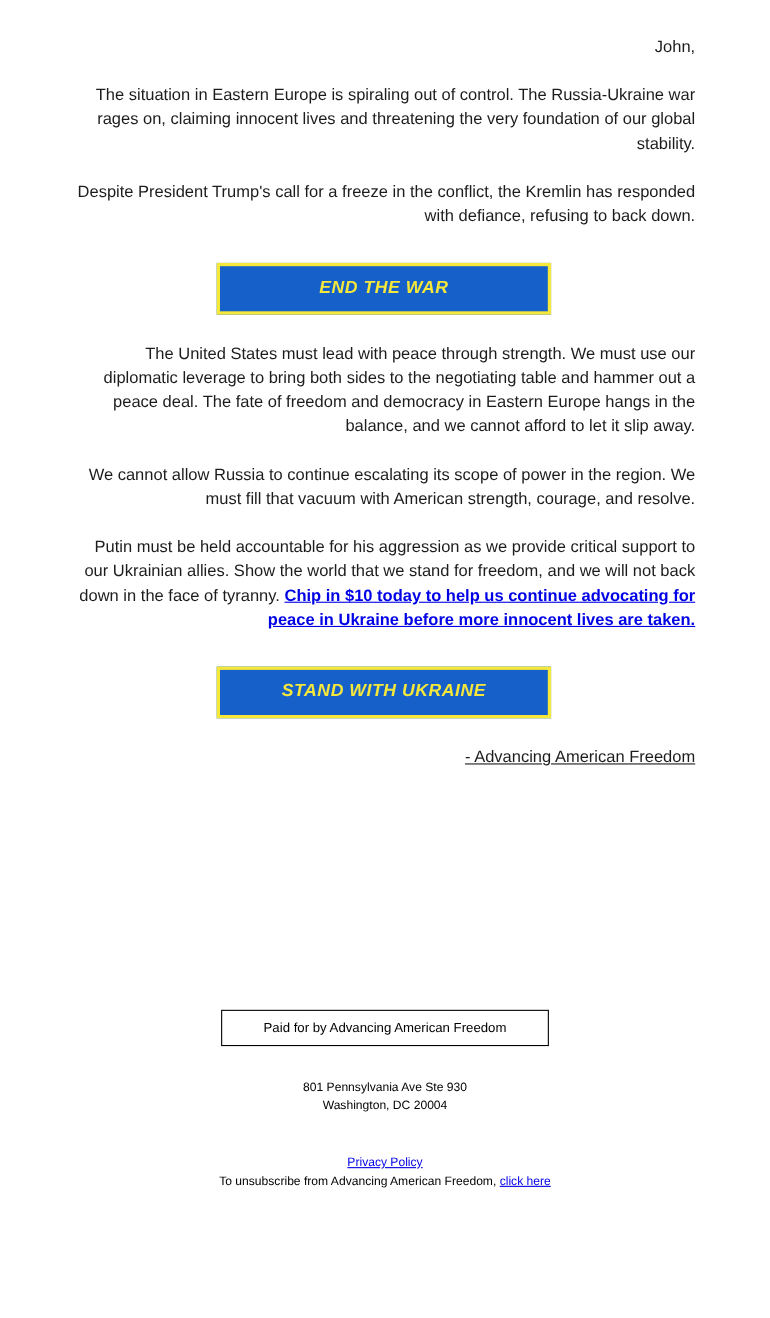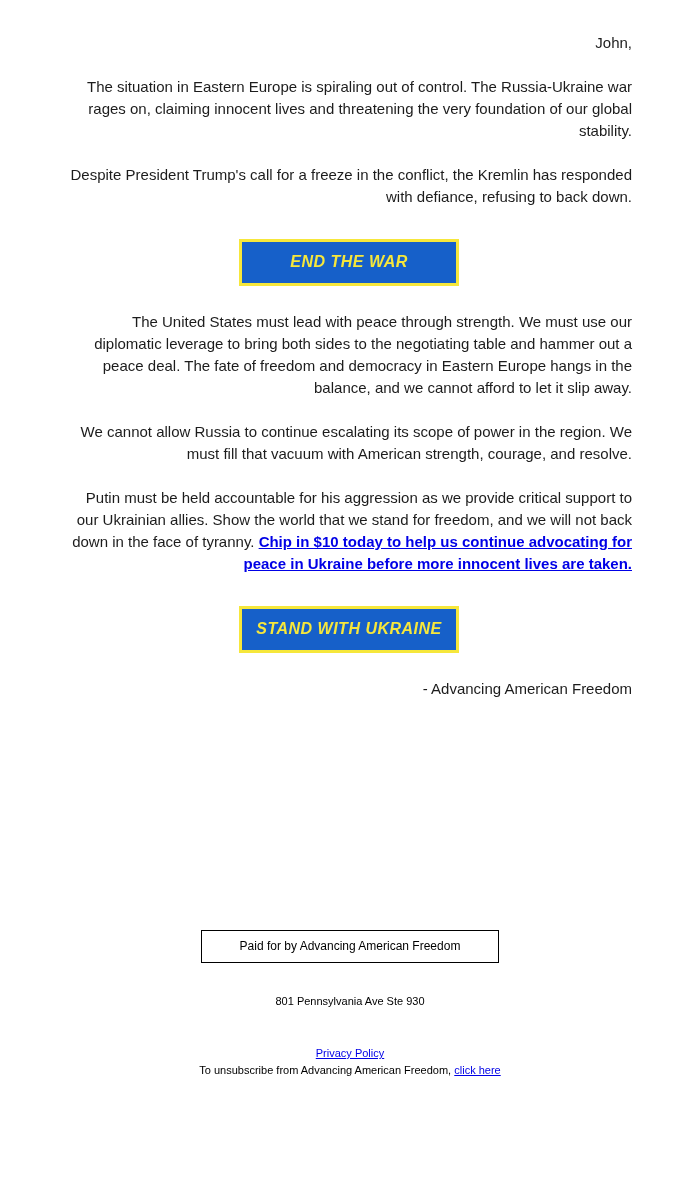--- a/index.html
+++ b/index.html
@@ -28,50 +28,51 @@
     text-decoration: underline;
     cursor: pointer;
   }
   .cta-button-row {
     text-align: center;
     margin: 31px 0 25px 0;
   }
   .cta-button {
     display: inline-block;
     box-sizing: border-box;
-    width: 220px;
+    width: 304px;
     background: #1660c9;
     border: 3px solid #f6e73b;
     color: #f6e73b;
     font-weight: bold;
     font-style: italic;
     font-size: 16px;
     letter-spacing: 0.5px;
     text-align: center;
     padding: 9px 0 10px 0;
     text-decoration: none;
     cursor: pointer;
   }
   .signature {
     margin-bottom: 0;
+    text-decoration: underline;
   }
   .footer-spacer {
     height: 196px;
   }
   .footer {
     text-align: center;
     font-size: 11px;
     line-height: 16px;
     color: #000000;
     padding-bottom: 36px;
   }
   .paid-for-box {
     box-sizing: border-box;
     width: 298px;
-    margin: 12px auto;
+    margin: 0 auto;
     border: 1px solid #000000;
     padding: 7px 4px 8px 4px;
     font-size: 12px;
     background: #ffffff;
   }
   .address-block {
     margin-top: 30px;
   }
   .footer-link {
     color: #0000e6;
@@ -118,20 +119,21 @@
 <div class="footer-spacer"></div>
 
 <div class="footer">
 
   <div class="paid-for-box">
     <span>Paid for by Advancing American Freedom</span>
   </div>
 
   <div class="address-block">
     <div>801 Pennsylvania Ave Ste 930</div>
+    <div>Washington, DC 20004</div>
   </div>
 
   <div class="privacy-row">
     <a class="footer-link" href="#">Privacy Policy</a>
   </div>
 
   <div class="unsubscribe-row">
     <span>To unsubscribe from Advancing American Freedom, </span><a class="footer-link" href="#">click here</a>
   </div>
 

